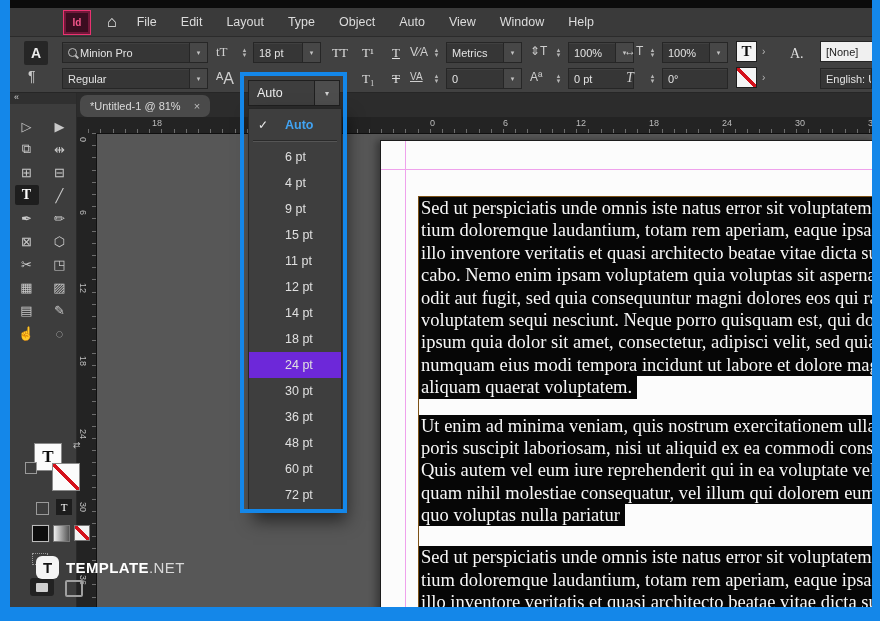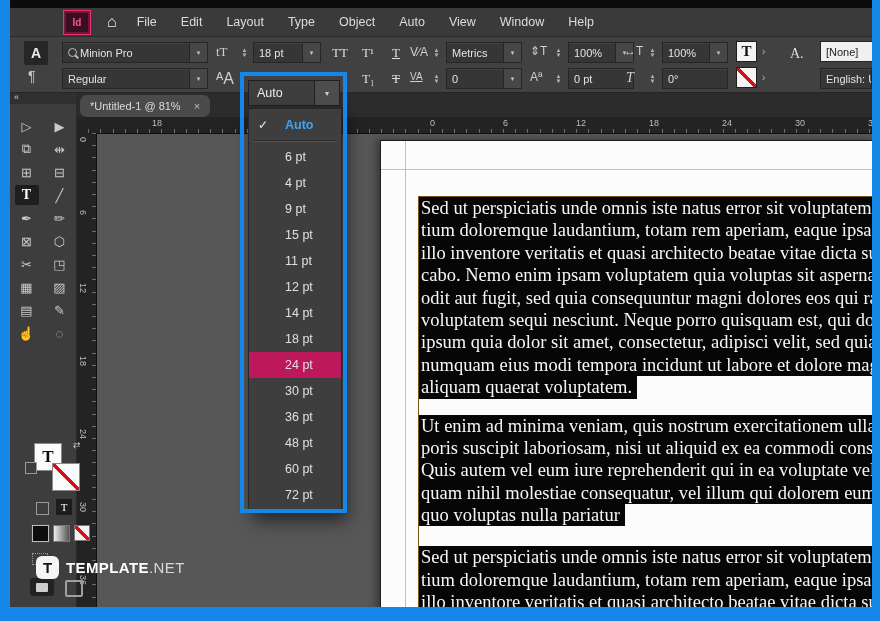--- a/index.html
+++ b/index.html
@@ -89,21 +89,21 @@
      font-size:18.5px;line-height:22.4px;padding:0 5px 0 2px;}
   
   #lead-combo{left:248px;top:80px;width:92px;height:26px;background:#3e3e3e;border:1px solid #1f1f1f;z-index:30;
      display:flex;align-items:center;box-sizing:border-box;}
   #lead-combo .val{color:#ececec;font-size:12.5px;padding-left:8px;flex:1;}
   #lead-combo .box{width:24px;height:100%;background:#4d4d4d;border-left:1px solid #1f1f1f;display:flex;align-items:center;justify-content:center;color:#d0d0d0;font-size:8px;}
   #lead-list{left:248px;top:108px;width:94px;background:#3e3e3e;border:1px solid #272727;z-index:30;
      box-shadow:5px 9px 16px rgba(0,0,0,.55);padding:3px 0;box-sizing:border-box;}
   .opt{height:26px;display:flex;align-items:center;color:#e0e0e0;font-size:12.5px;position:relative;padding-left:36px;}
   .opt.sel{color:#41a3f2;font-weight:bold;}
-  .opt.hov{background:#be185d;}
+  .opt.hov{background:#6d28d9;}
   .opt .ck{position:absolute;left:9px;color:#e8e8e8;font-size:12px;font-weight:normal;}
   .opt-div{height:1px;background:#2a2a2a;border-bottom:1px solid #555;margin:2px 4px;}
   #bluebox{left:240px;top:72px;width:107px;height:441px;border:4px solid #1487e9;box-sizing:border-box;z-index:35;pointer-events:none;}
   
   #watermark{left:36px;top:556px;display:flex;align-items:center;gap:7px;z-index:50;}
   #wm-logo{width:23px;height:23px;border-radius:6px;background:#f5f5f5;color:#141414;font-weight:bold;font-size:15px;
      display:flex;align-items:center;justify-content:center;}
   #wm-text{color:#fff;font-size:15px;font-weight:bold;letter-spacing:.4px;}
   #wm-text .suffix{color:#d8d8d8;font-weight:normal;}
 </style>

